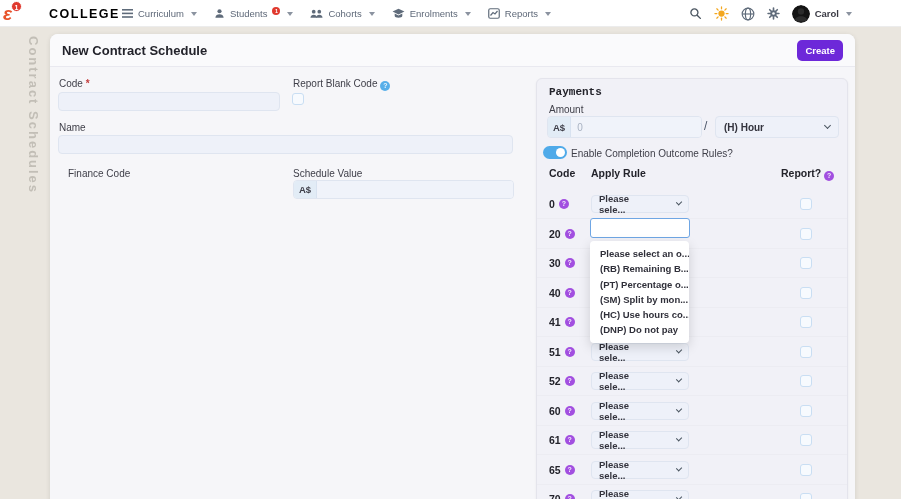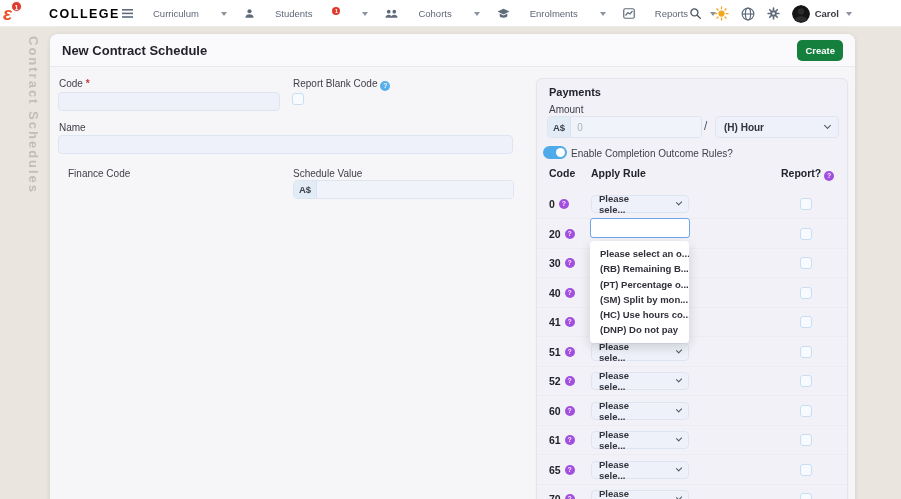--- a/index.html
+++ b/index.html
@@ -18,21 +18,21 @@
   .logo-wrap { position:absolute; left:3px; top:2px; width:22px; height:23px; }
   .logo-e { font-size:19px; font-weight:700; color:#E8542B; font-style:italic; line-height:23px; }
   .logo-badge {
     position:absolute; left:8px; top:-1px; width:11px; height:11px; border-radius:50%;
     background:#E0392E; color:#fff; font-size:7px; font-weight:700;
     text-align:center; line-height:11px; border:1px solid #fff;
   }
   .brand { position:absolute; left:49px; top:7px; font-size:12.5px; font-weight:700;
     letter-spacing:1.5px; color:#000000; }
   .menu { position:absolute; left:122px; top:0; height:27px; display:flex; gap:17px; align-items:center; }
-  .mitem { display:flex; align-items:center; gap:20px; color:#5E6878; font-size:9.5px; font-weight:500; cursor:pointer; }
+  .mitem { display:flex; align-items:center; gap:5px; color:#5E6878; font-size:9.5px; font-weight:500; cursor:pointer; }
   .mitem svg { display:block; }
   .caret { width:0; height:0; border-left:3px solid transparent; border-right:3px solid transparent;
     border-top:4px solid #8B93A0; margin-left:2px; }
   .sbadge { width:8px; height:8px; border-radius:50%; background:#E0392E; color:#fff;
     font-size:5.5px; font-weight:700; text-align:center; line-height:8px; margin-top:-6px; }
   .nav-right { position:absolute; right:49px; top:0; height:27px; display:flex; gap:12px; align-items:center; }
   .nav-right .user { display:flex; align-items:center; gap:5px; color:#3A3A44; font-size:9.5px; font-weight:600; }
   .avatar { width:18px; height:18px; border-radius:50%; overflow:hidden; background:#EDEDED; }
   
   .side-label {
@@ -46,21 +46,21 @@
     background:#F6F6F9; border-radius:8px 8px 0 0;
     box-shadow:0 1px 5px rgba(0,0,0,.10);
   }
   .card-header {
     position:absolute; left:0; top:0; width:100%; height:33px;
     background:#FAFAFC; border-bottom:1px solid #E9E9F0; border-radius:8px 8px 0 0;
     display:flex; align-items:center; padding:0 12px;
   }
   .card-title { font-size:13px; font-weight:700; color:#23232B; }
   .create-btn {
-    margin-left:auto; background:#15803d; color:#fff; border:none; border-radius:5px;
+    margin-left:auto; background:#6d28d9; color:#fff; border:none; border-radius:5px;
     font-family:inherit; font-size:9.5px; font-weight:600; padding:5px 8px; cursor:pointer;
   }
   
   .flabel { position:absolute; font-size:10px; color:#40404A; font-weight:500; }
   .req { color:#C23B3B; font-weight:700; }
   .tinput {
     position:absolute; border:1px solid #DFE5F0; background:#EEF1F9; border-radius:4px;
     font-family:inherit; font-size:10px; color:#33333D; padding:0 7px; outline:none;
   }
   .help { display:inline-block; width:10px; height:10px; border-radius:50%;
@@ -80,21 +80,21 @@
     display:flex; align-items:center; padding:0 5px; border-right:1px solid #D8E2F0; }
   .prefix-field input { border:none; background:#F0F3FA; flex:1; font-family:inherit;
     font-size:10px; color:#33333D; padding:0 6px; outline:none; min-width:0; }
   .prefix-field input::placeholder { color:#A9B2C2; }
   
   .panel {
     position:absolute; left:486px; top:44px; width:312px; height:445px;
     background:#F1F1F7; border:1px solid #E4E4EC; border-radius:6px;
     box-shadow:0 1px 3px rgba(0,0,0,.05);
   }
-  .panel-title { position:absolute; left:12px; top:7px; font-size:11px; font-weight:700; color:#23232B; }
+  .panel-title { position:absolute; left:12px; top:7px; font-size:11px; font-weight:700; color:#23232B;font-family:Liberation Mono, monospace; }
   .amt-label { position:absolute; left:12px; top:25px; font-size:10px; color:#40404A; }
   .slash { position:absolute; left:167px; top:40px; font-size:12px; color:#4A5568; }
   .toggle { position:absolute; left:6px; top:67px; width:24px; height:13px; border-radius:7px;
     background:#4FAAE9; cursor:pointer; }
   .toggle .knob { position:absolute; right:2px; top:2px; width:9px; height:9px; border-radius:50%; background:#fff; }
   .toggle-label { position:absolute; left:34px; top:69px; font-size:10px; color:#3E3E48; }
   .th { position:absolute; top:88px; font-size:10.5px; font-weight:700; color:#23232B; }
   .prow { position:absolute; left:0; width:100%; height:29px; border-bottom:1px solid #ECECF2; }
   .prow .rcode { position:absolute; left:12px; top:50%; transform:translateY(-50%);
     font-size:10.5px; font-weight:700; color:#23232B; display:flex; align-items:center; gap:4px; }

